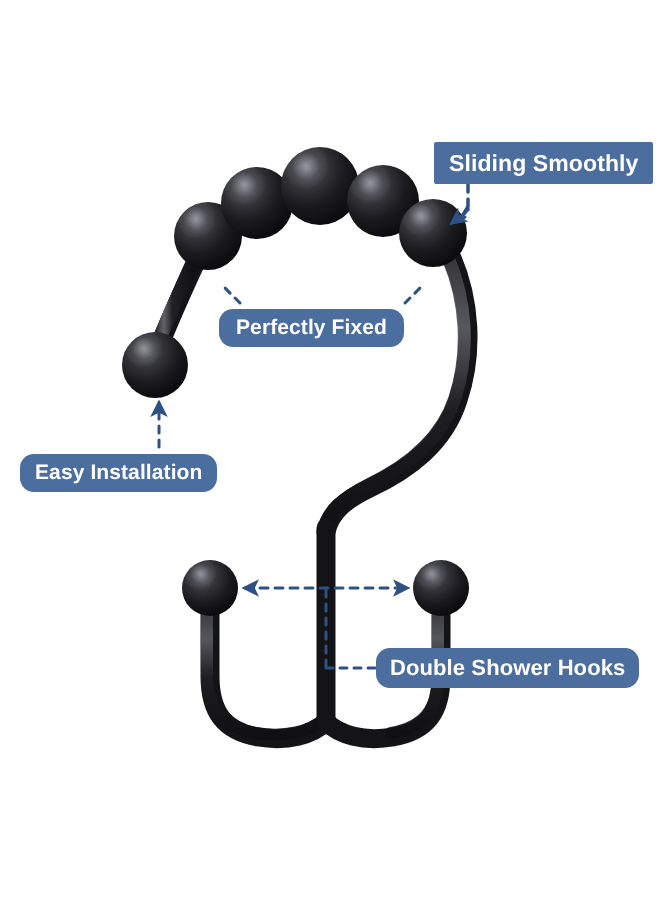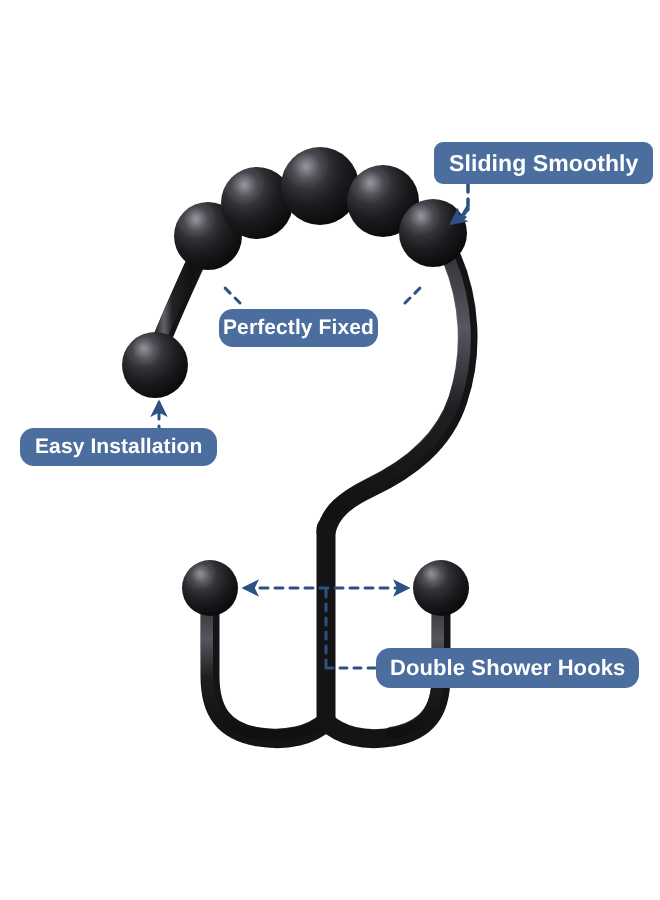--- a/index.html
+++ b/index.html
@@ -38,33 +38,33 @@
     letter-spacing: 0.1px;
     white-space: nowrap;
     text-rendering: geometricPrecision;
   }
   #callout-sliding {
     left: 434px;
     top: 142px;
     height: 42px;
     padding: 0 15px;
     font-size: 23px;
-    border-radius: 9px;
+    border-radius: 2px;
   }
   #callout-fixed {
     left: 219px;
     top: 309px;
     height: 38px;
-    padding: 0 4px;
+    padding: 0 17px;
     font-size: 21px;
     border-radius: 14px;
   }
   #callout-easy {
     left: 20px;
-    top: 428px;
+    top: 454px;
     height: 38px;
     padding: 8px 15px;
     font-size: 21px;
     border-radius: 14px;
   }
   #callout-double {
     left: 376px;
     top: 648px;
     height: 40px;
     padding: 0 14px;

